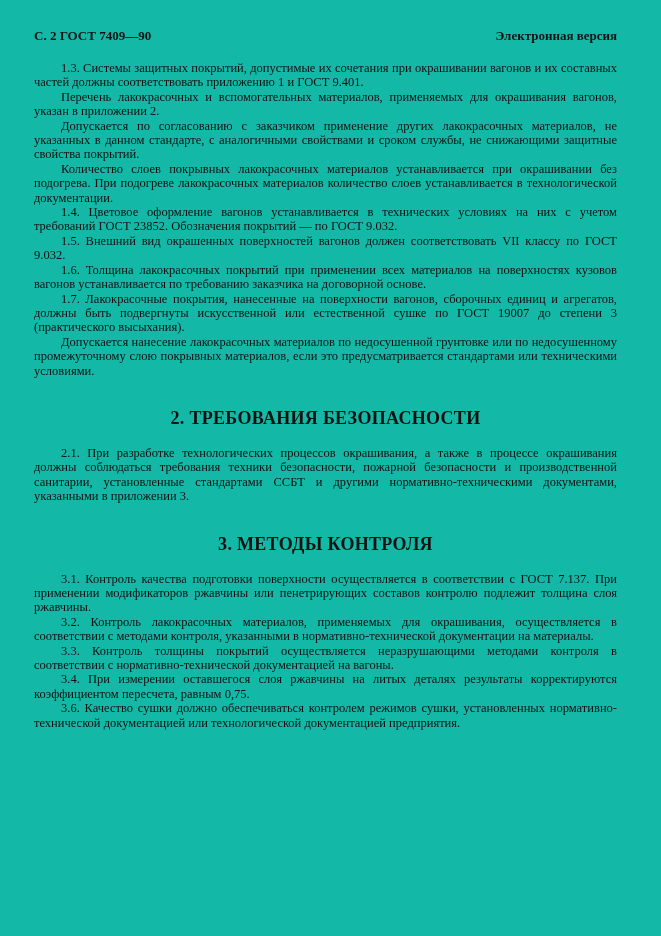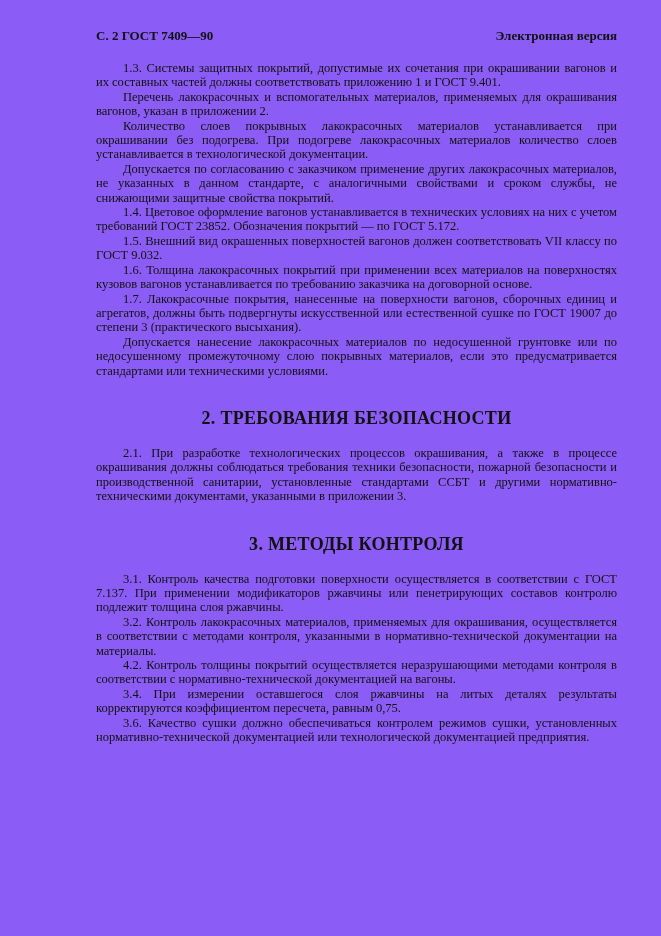--- a/index.html
+++ b/index.html
@@ -11,22 +11,22 @@
     width: 661px;
     height: 936px;
     font-family: "Liberation Serif", serif;
     color: #111111;
     overflow: hidden;
   }
   .page {
     box-sizing: border-box;
     width: 661px;
     height: 936px;
-    padding: 28px 44px 30px 96px;
-    background: #8b5cf6;
+    padding: 28px 44px 30px 34px;
+    background: #14b8a6;
   }
   .page-header {
     display: flex;
     justify-content: space-between;
     align-items: baseline;
     font-weight: bold;
     font-size: 13px;
     margin-bottom: 17px;
   }
   .body-text p {
@@ -57,37 +57,37 @@
   <div class="page-header">
     <span>С. 2 ГОСТ 7409—90</span>
     <span>Электронная версия</span>
   </div>
 
   <div class="body-text">
 
     <div>
       <p>1.3. Системы защитных покрытий, допустимые их сочетания при окрашивании вагонов и их составных частей должны соответствовать приложению 1 и ГОСТ 9.401.</p>
       <p>Перечень лакокрасочных и вспомогательных материалов, применяемых для окрашивания вагонов, указан в приложении 2.</p>
+      <p>Допускается по согласованию с заказчиком применение других лакокрасочных материалов, не указанных в данном стандарте, с аналогичными свойствами и сроком службы, не снижающими защитные свойства покрытий.</p>
       <p>Количество слоев покрывных лакокрасочных материалов устанавливается при окрашивании без подогрева. При подогреве лакокрасочных материалов количество слоев устанавливается в технологической документации.</p>
-      <p>Допускается по согласованию с заказчиком применение других лакокрасочных материалов, не указанных в данном стандарте, с аналогичными свойствами и сроком службы, не снижающими защитные свойства покрытий.</p>
-      <p>1.4. Цветовое оформление вагонов устанавливается в технических условиях на них с учетом требований ГОСТ 23852. Обозначения покрытий — по ГОСТ 5.172.</p>
+      <p>1.4. Цветовое оформление вагонов устанавливается в технических условиях на них с учетом требований ГОСТ 23852. Обозначения покрытий — по ГОСТ 9.032.</p>
       <p>1.5. Внешний вид окрашенных поверхностей вагонов должен соответствовать VII классу по ГОСТ 9.032.</p>
       <p>1.6. Толщина лакокрасочных покрытий при применении всех материалов на поверхностях кузовов вагонов устанавливается по требованию заказчика на договорной основе.</p>
       <p>1.7. Лакокрасочные покрытия, нанесенные на поверхности вагонов, сборочных единиц и агрегатов, должны быть подвергнуты искусственной или естественной сушке по ГОСТ 19007 до степени 3 (практического высыхания).</p>
       <p>Допускается нанесение лакокрасочных материалов по недосушенной грунтовке или по недосушенному промежуточному слою покрывных материалов, если это предусматривается стандартами или техническими условиями.</p>
     </div>
 
     <div>
       <h2 class="section-heading">2. ТРЕБОВАНИЯ БЕЗОПАСНОСТИ</h2>
       <p>2.1. При разработке технологических процессов окрашивания, а также в процессе окрашивания должны соблюдаться требования техники безопасности, пожарной безопасности и производственной санитарии, установленные стандартами ССБТ и другими нормативно-техническими документами, указанными в приложении 3.</p>
     </div>
 
     <div>
       <h2 class="section-heading">3. МЕТОДЫ КОНТРОЛЯ</h2>
       <p>3.1. Контроль качества подготовки поверхности осуществляется в соответствии с ГОСТ 7.137. При применении модификаторов ржавчины или пенетрирующих составов контролю подлежит толщина слоя ржавчины.</p>
       <p>3.2. Контроль лакокрасочных материалов, применяемых для окрашивания, осуществляется в соответствии с методами контроля, указанными в нормативно-технической документации на материалы.</p>
-      <p>4.2. Контроль толщины покрытий осуществляется неразрушающими методами контроля в соответствии с нормативно-технической документацией на вагоны.</p>
+      <p>3.3. Контроль толщины покрытий осуществляется неразрушающими методами контроля в соответствии с нормативно-технической документацией на вагоны.</p>
       <p>3.4. При измерении оставшегося слоя ржавчины на литых деталях результаты корректируются коэффициентом пересчета, равным 0,75.</p>
       <p>3.6. Качество сушки должно обеспечиваться контролем режимов сушки, установленных нормативно-технической документацией или технологической документацией предприятия.</p>
     </div>
 
   </div>
 </div>
 
 </body></html>

